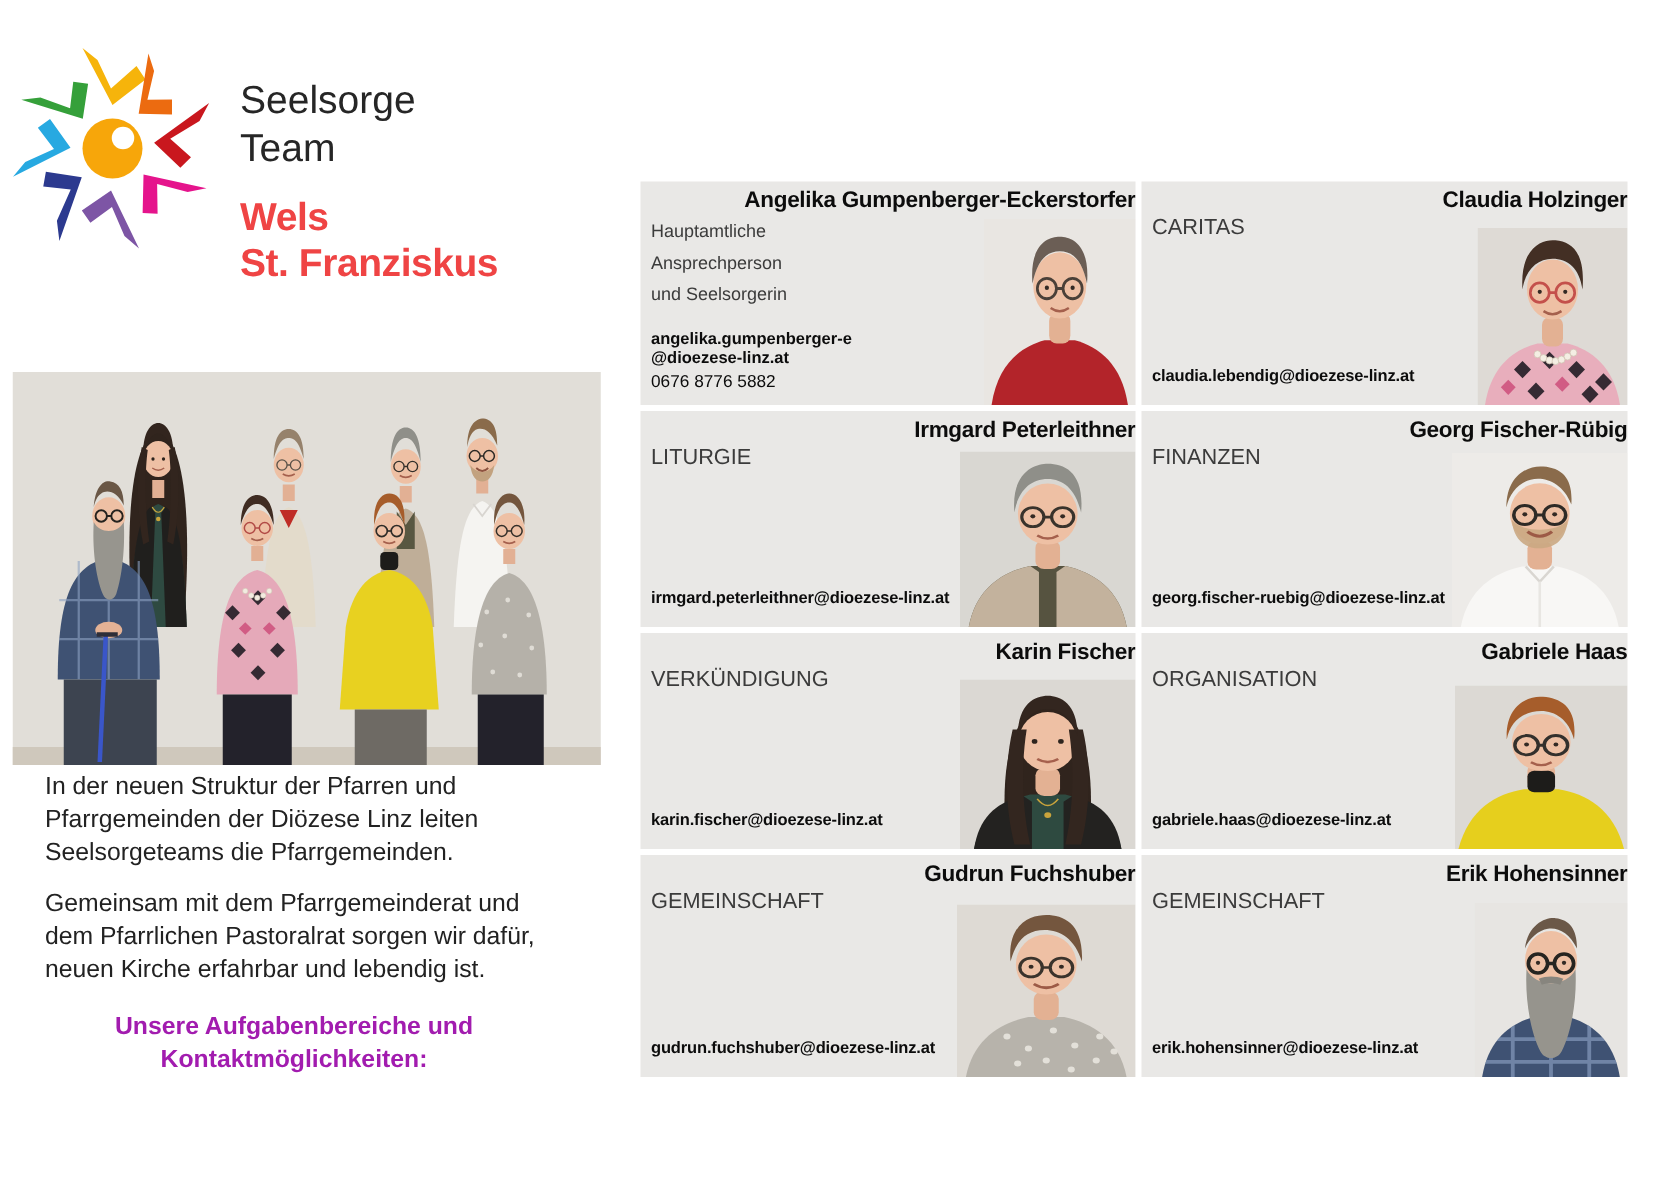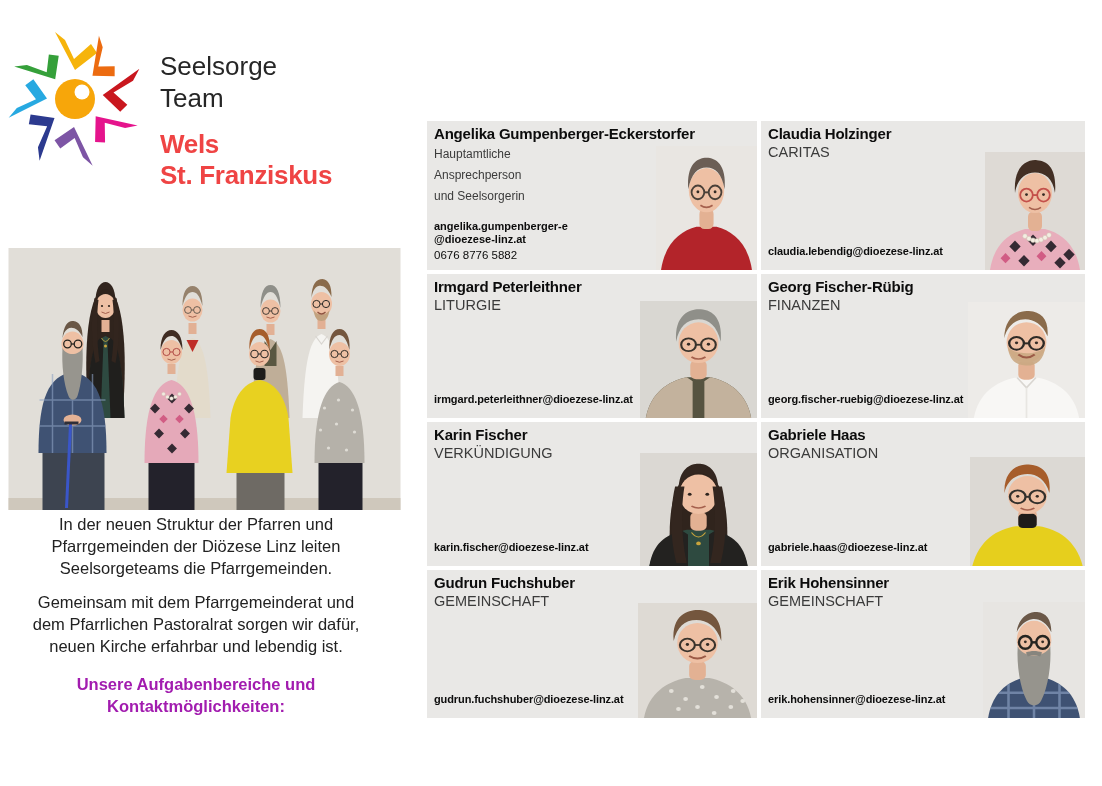--- a/index.html
+++ b/index.html
@@ -8,29 +8,29 @@
        font-family:"Liberation Sans",sans-serif;color:#1f1f1f;overflow:hidden;}
   
   #logo-svg{position:absolute;left:2px;top:6px;}
   #brand{position:absolute;left:160px;top:50px;}
   .brand-light{font-size:26px;line-height:32px;color:#262626;font-weight:400;}
   .brand-bold{font-size:26px;line-height:31px;color:#ef4444;font-weight:700;margin-top:15px;letter-spacing:-0.3px;}
   
   #group-photo{position:absolute;left:8px;top:248px;width:393px;height:262px;}
   
   #intro{position:absolute;left:30px;top:513px;width:332px;}
-  .p-line{font-size:16.5px;line-height:22px;white-space:nowrap;color:#222;text-align:center;}
+  .p-line{font-size:16.5px;line-height:22px;white-space:nowrap;color:#222;}
   .para2{margin-top:12px;}
   .intro-heading{margin-top:16px;text-align:center;font-weight:700;}
   .intro-heading .p-line{white-space:normal;color:#a21caf;}
   
   #team-grid{position:absolute;left:427px;top:121px;display:grid;
              grid-template-columns:330px 324px;grid-template-rows:149px 144px 144px 148px;gap:4px;}
   .card{position:relative;background:#e9e8e6;overflow:hidden;padding:4px 0 0 7px;box-sizing:border-box;}
-  .name{font-size:15px;font-weight:700;color:#0c0c0c;letter-spacing:-0.2px;}
+  .name{font-size:15px;font-weight:700;color:#0c0c0c;letter-spacing:-0.2px;text-align:right;}
   .role{font-size:14.5px;color:#3b3b3b;margin-top:2px;}
   .role-multi{font-size:12px;color:#3b3b3b;line-height:21px;margin-top:2px;}
   .email{position:absolute;left:7px;bottom:13px;font-size:11px;font-weight:700;color:#0c0c0c;letter-spacing:-0.1px;}
   .contact{position:absolute;left:7px;bottom:8px;font-size:11px;line-height:13px;color:#0c0c0c;}
   .contact .email-line{font-weight:700;}
   .contact .phone{font-weight:400;font-size:11.5px;margin-top:3px;}
   .ph{position:absolute;right:0;bottom:0;display:block;}
 </style>
 </head>
 <body>

